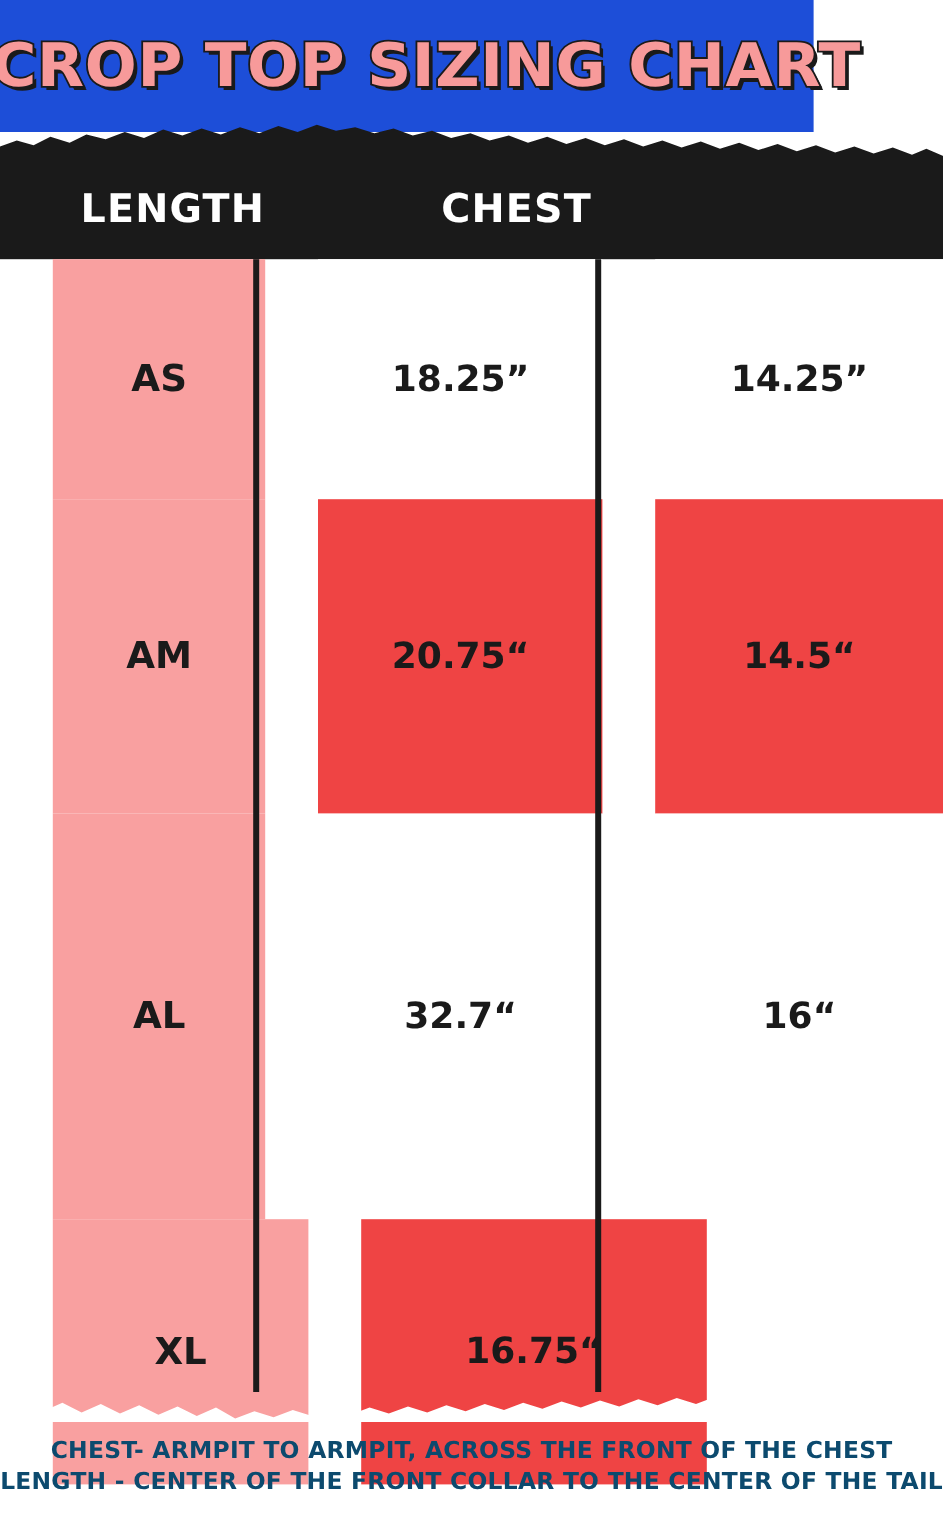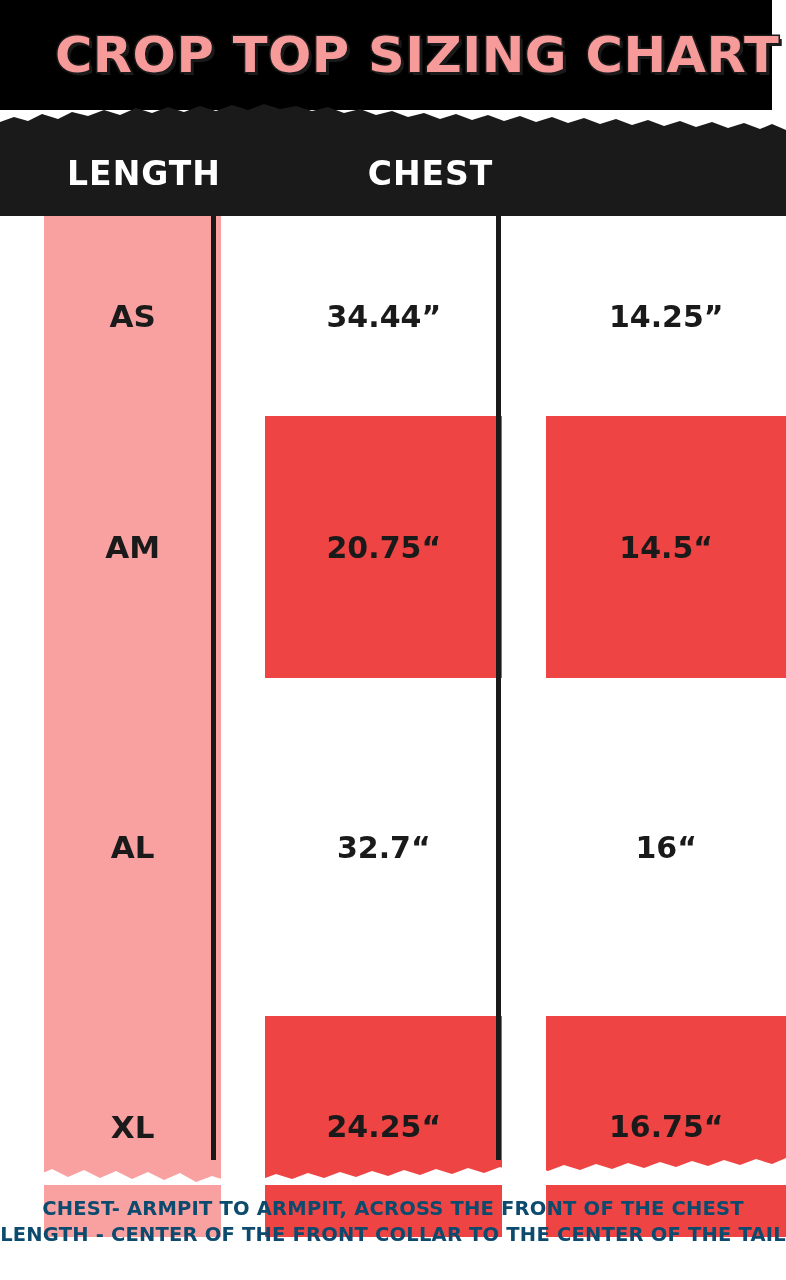--- a/index.html
+++ b/index.html
@@ -20,26 +20,26 @@
     width: 786px;
     height: 1280px;
     background: #ffffff;
   }
 
   
   .title-band {
     position: absolute;
     top: 0;
     left: 0;
-    width: 772px;
+    width: 678px;
     height: 110px;
-    background: #000000;
+    background: #1d4ed8;
     display: flex;
     align-items: center;
-    justify-content: flex-end;
+    justify-content: flex-start;
   }
   .title {
     font-family: "DejaVu Sans", sans-serif;
     font-weight: bold;
     font-size: 50px;
     letter-spacing: 0.5px;
     color: #f79a9a;
     -webkit-text-stroke: 3px #1a1a1a;
     paint-order: stroke fill;
     text-shadow: 3px 3px 0 #1a1a1a;
@@ -162,39 +162,38 @@
 
   <div class="header">
     <div class="cell col-length">LENGTH</div>
     <div class="cell col-chest">CHEST</div>
   </div>
 
   <div class="table-body">
 
     <div class="row" style="height:200px">
       <div class="cell size-cell col-size">AS</div>
-      <div class="cell val-white col-chest">34.44”</div>
+      <div class="cell val-white col-chest">18.25”</div>
       <div class="cell val-white col-length">14.25”</div>
     </div>
 
     <div class="row" style="height:262px">
       <div class="cell size-cell col-size">AM</div>
       <div class="cell val-grey col-chest">20.75“</div>
       <div class="cell val-grey col-length">14.5“</div>
     </div>
 
     <div class="row" style="height:338px">
       <div class="cell size-cell col-size">AL</div>
       <div class="cell val-white col-chest">32.7“</div>
       <div class="cell val-white col-length">16“</div>
     </div>
 
     <div class="row" style="height:221px">
       <div class="cell size-cell col-size">XL</div>
-      <div class="cell val-grey col-chest">24.25“</div>
       <div class="cell val-grey col-length">16.75“</div>
     </div>
 
   </div>
 
   <div class="vline vline-1"></div>
   <div class="vline vline-2"></div>
 
   <svg class="torn-bottom" viewBox="0 0 786 45" preserveAspectRatio="none">
     <path fill="#ffffff" d="M0,45 L786,45 L786,18 L772,24 L756,19 L740,25 L724,20 L708,26 L692,21 L676,27 L660,22 L644,28 L628,23 L612,29 L596,24 L580,30 L564,25 L548,31 L532,26 L516,32 L500,27 L484,33 L468,28 L452,34 L436,29 L420,35 L404,30 L388,36 L372,31 L356,37 L340,32 L324,38 L308,33 L292,39 L276,34 L260,40 L244,35 L228,41 L212,36 L196,42 L180,33 L164,40 L148,32 L132,39 L116,31 L100,38 L84,30 L68,37 L52,29 L36,36 L20,28 L0,35 Z"></path>

